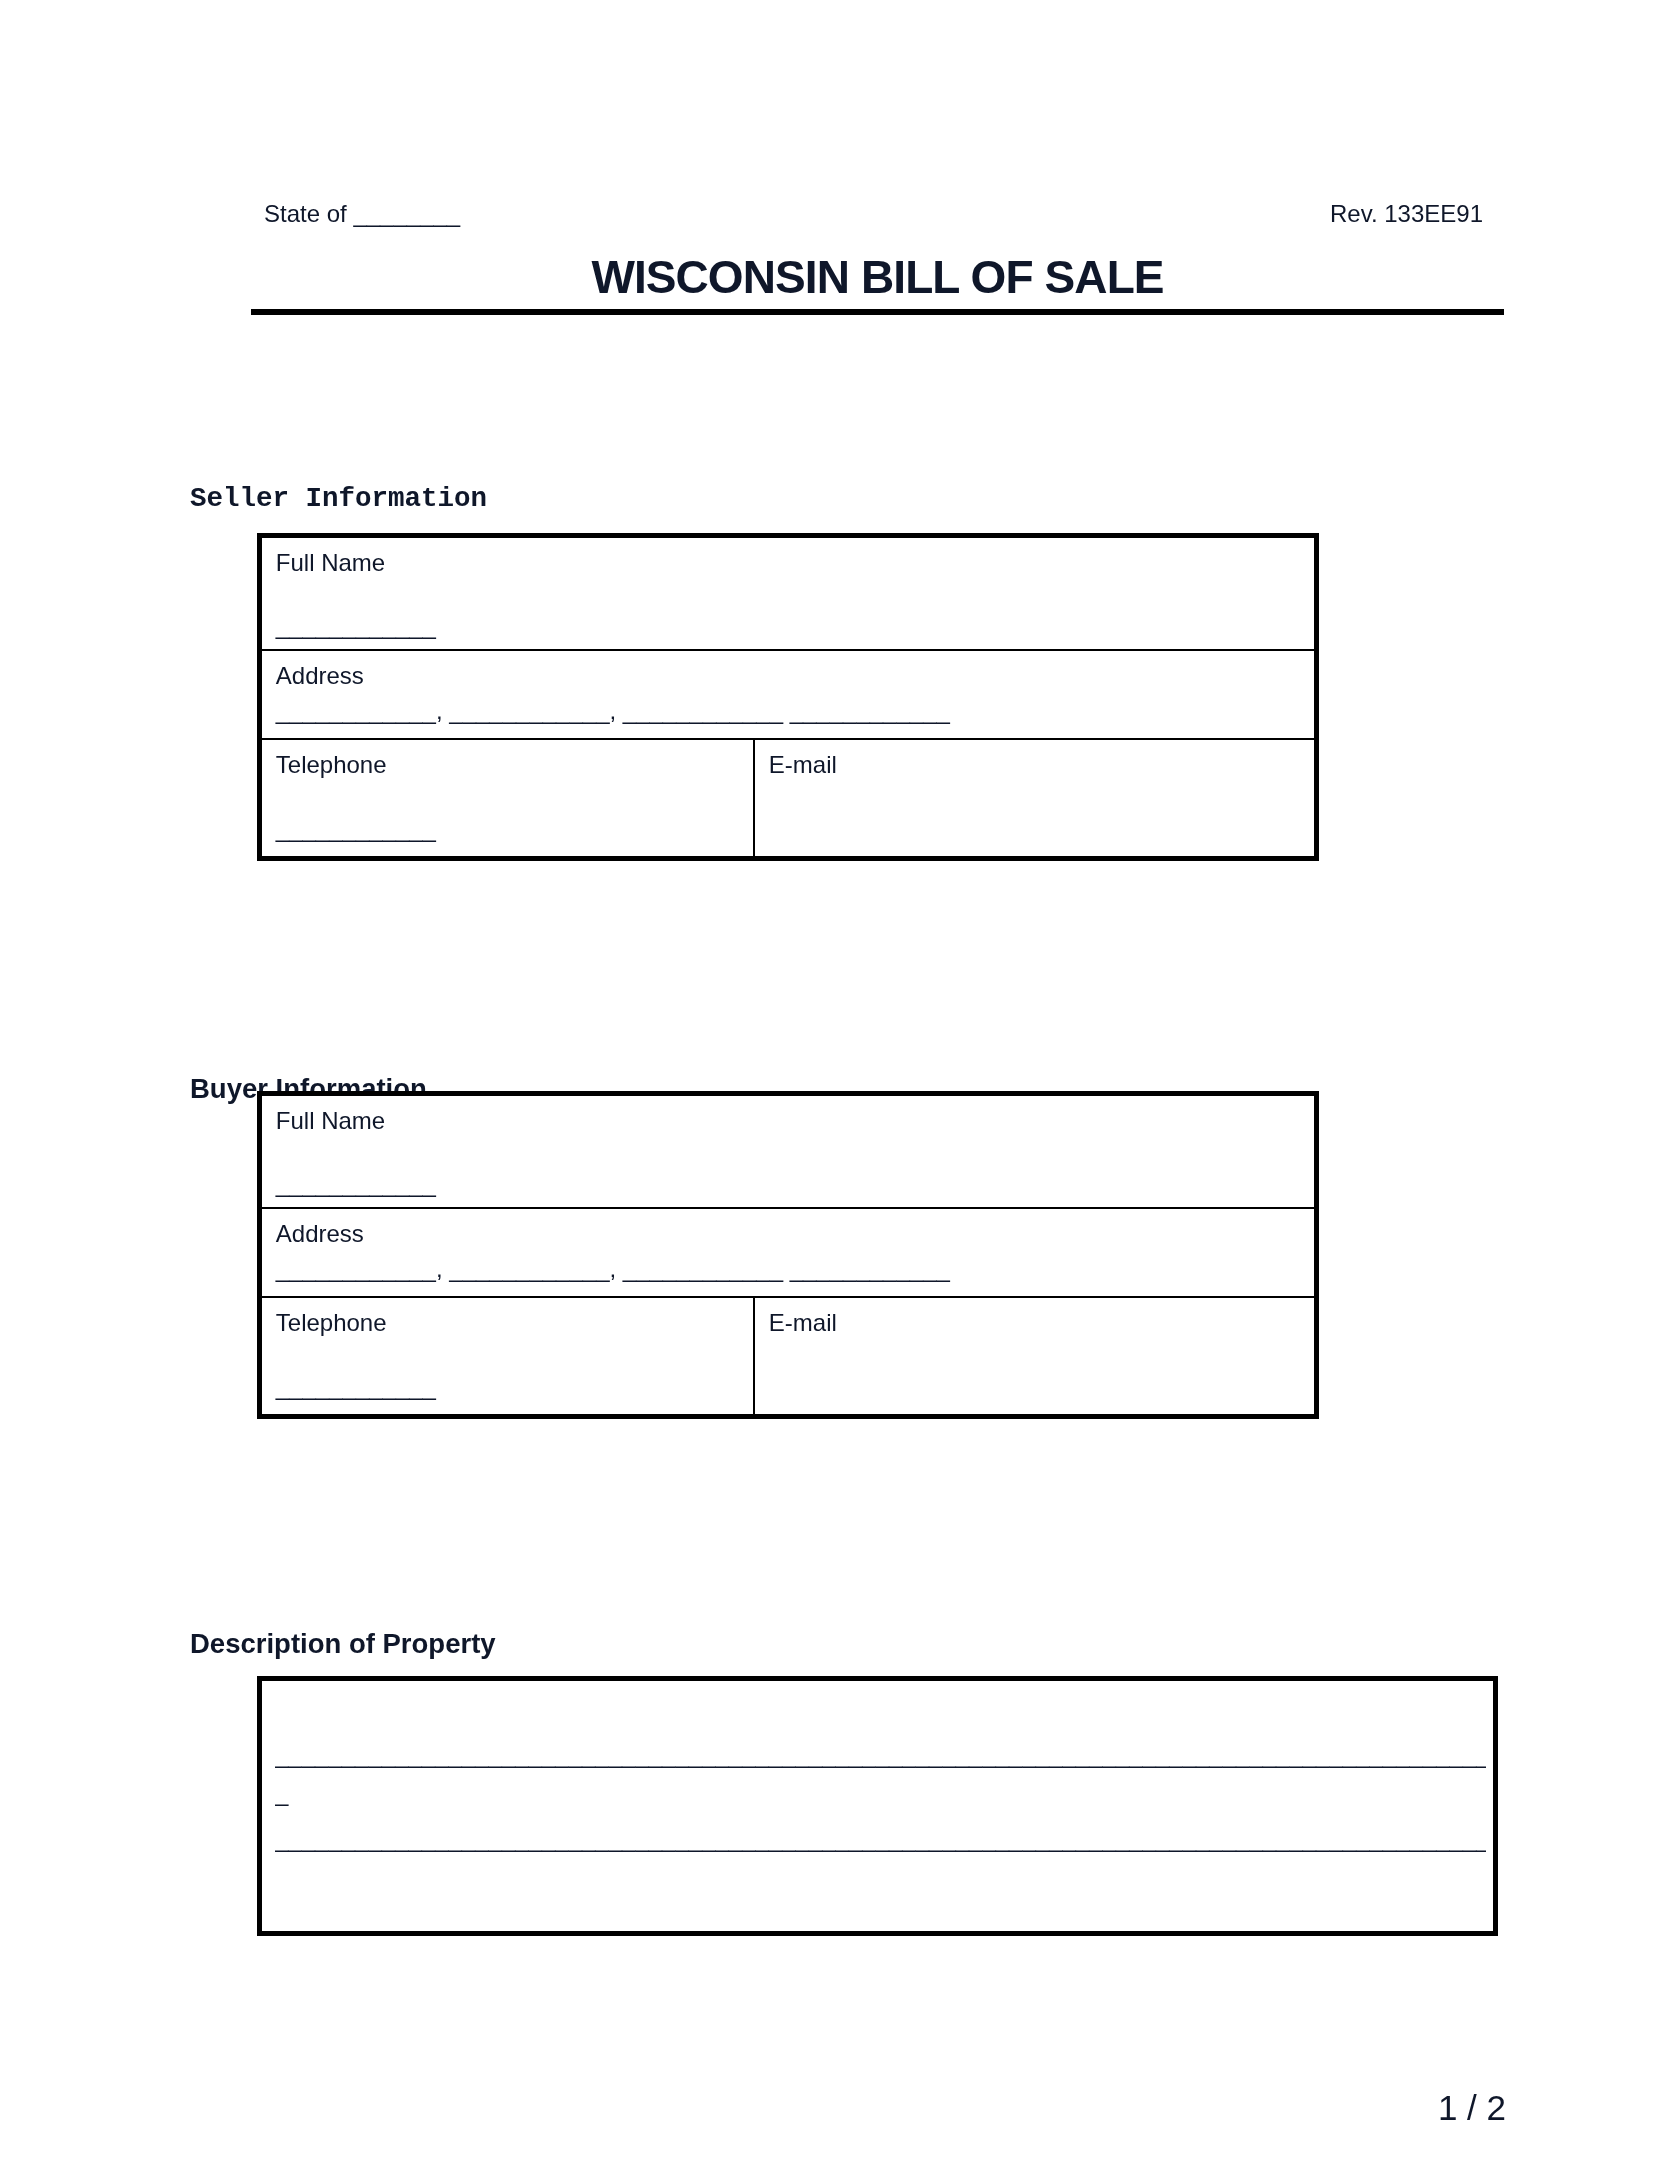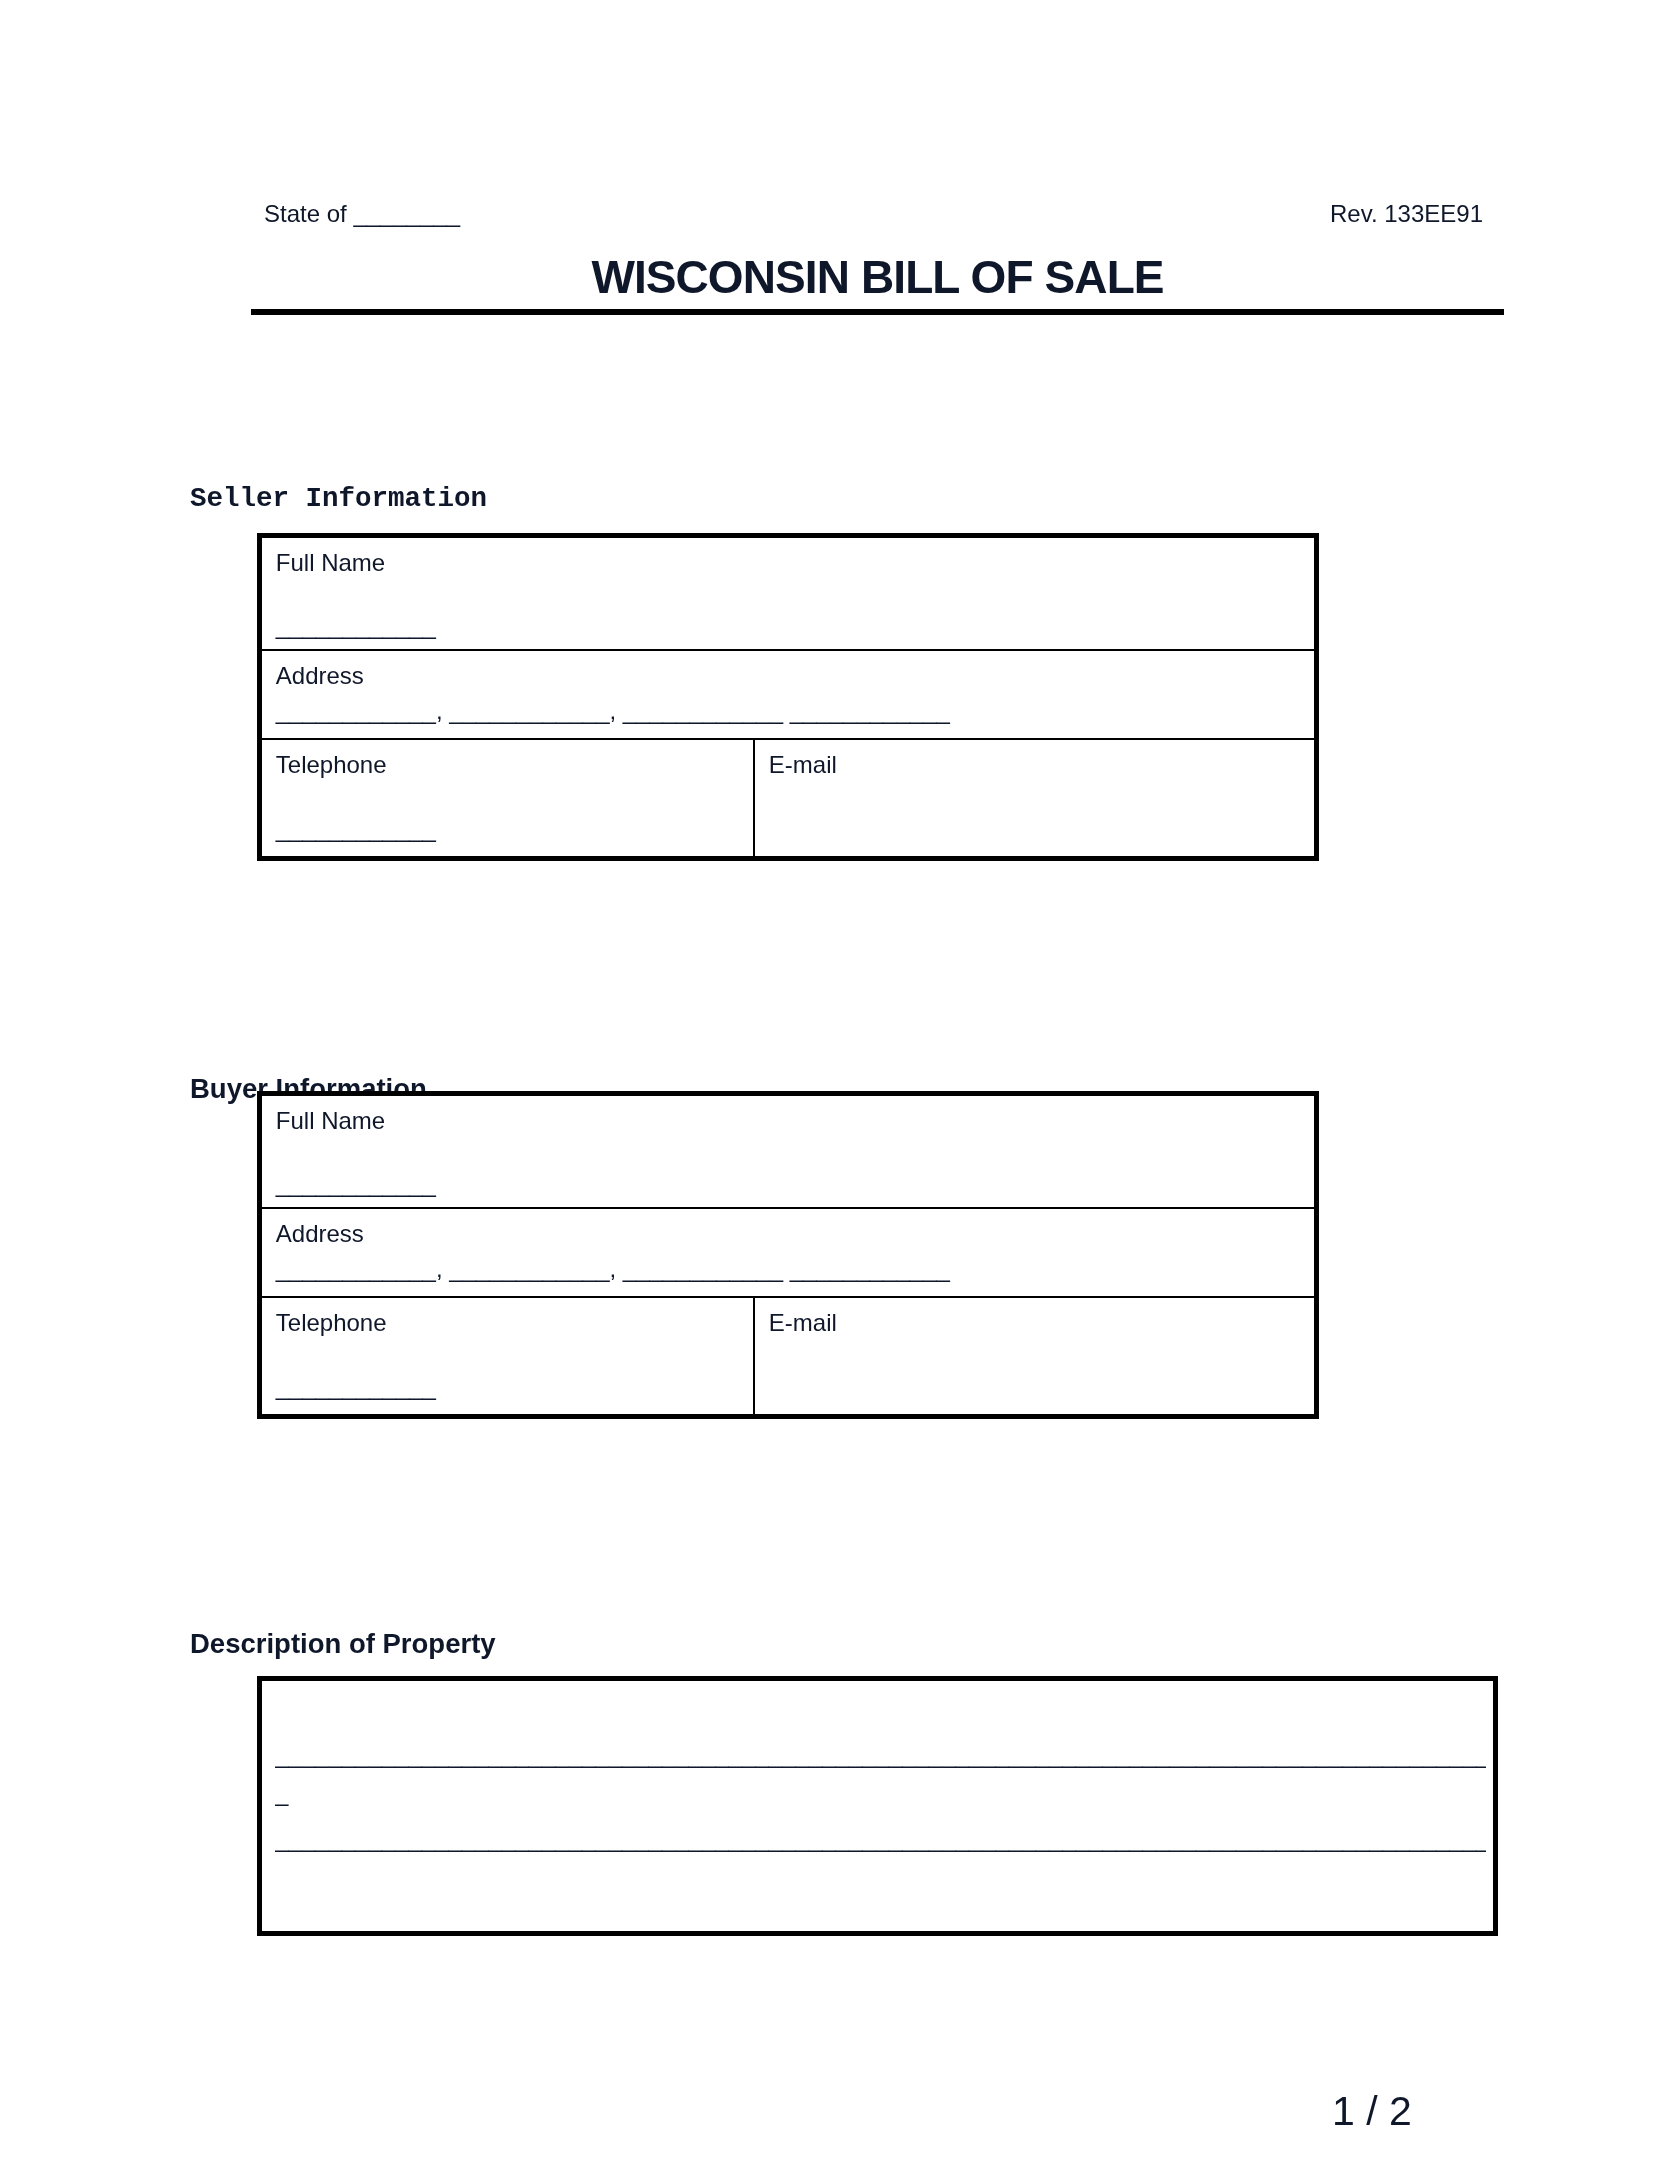--- a/index.html
+++ b/index.html
@@ -73,21 +73,21 @@
   }
   [data-name="description-line-1"] { top: 60px; }
   [data-name="description-dash"]   { top: 98px; width: 55px; }
   [data-name="description-line-2"] { top: 144px; }
 
   
   [data-name="footer-doc-title"] { left: 172px; top: 2058px; font-size: 26px; white-space: pre; }
   [data-name="footer-doc-title-bold"] { font-weight: bold; }
   [data-name="page-number"] {
     left: 1332px; top: 2088px; width: 174px;
-    font-size: 41px; white-space: pre;
+    text-align: right; font-size: 35px; white-space: pre;
   }
 </style>
 </head>
 <body>
 
 <div class="page" data-name="document-page">
 
   <div class="abs" data-name="state-of-line"><span data-name="state-of-label">State of</span><span> </span><span data-name="state-of-blank">________</span></div>
 
   <div class="abs" data-name="rev-label">Rev. 133EE91</div>

